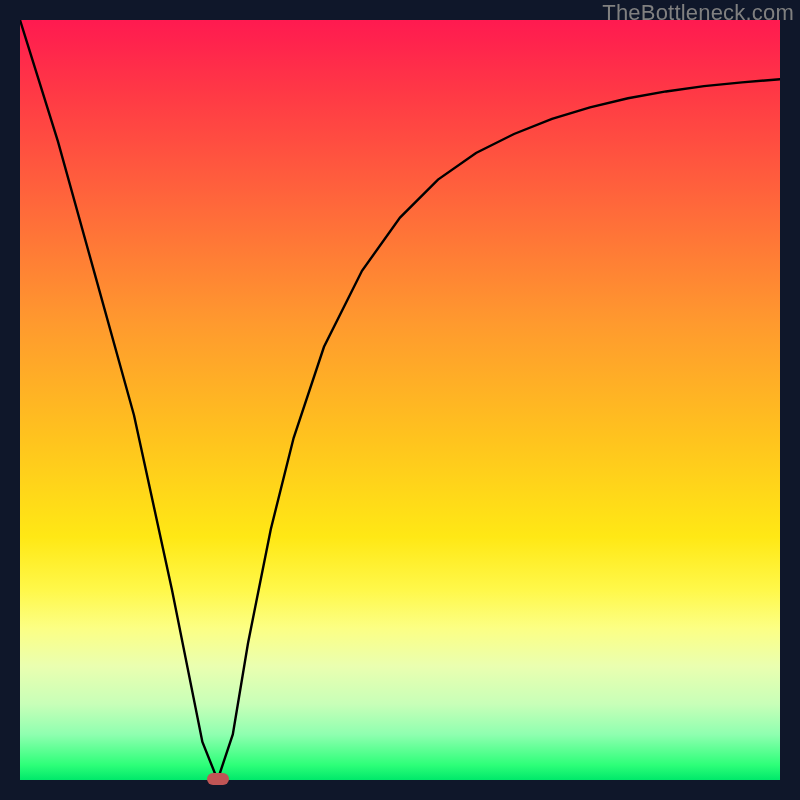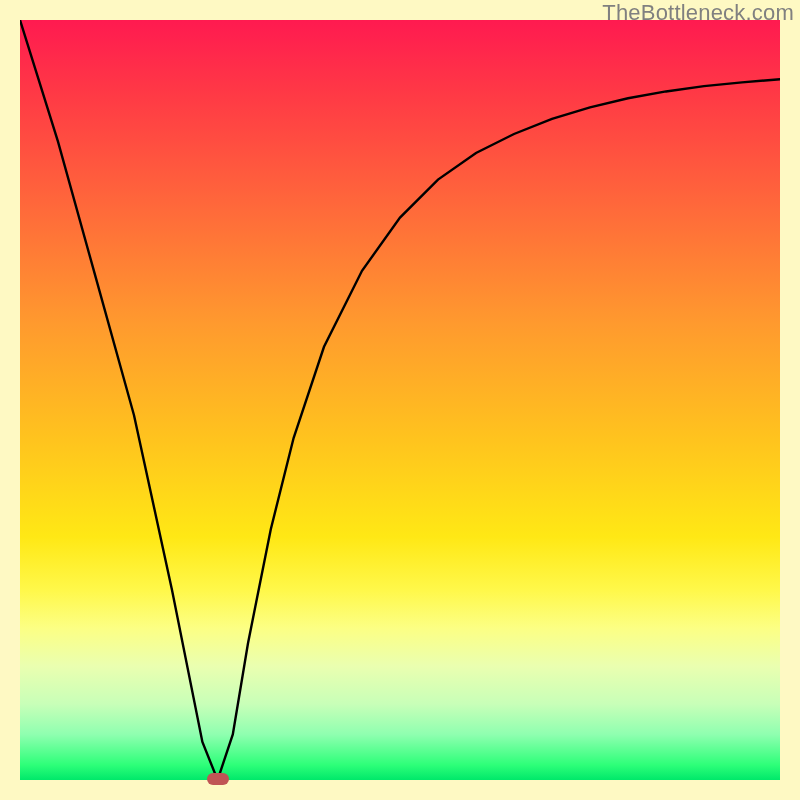--- a/index.html
+++ b/index.html
@@ -10,21 +10,21 @@
     background: #000;
     overflow: hidden;
     font-family: Arial, Helvetica, sans-serif;
   }
   .frame {
     position: absolute;
     top: 0;
     left: 0;
     width: 800px;
     height: 800px;
-    background: #fef9c3;
+    background: #0f172a;
   }
   .plot {
     position: absolute;
     top: 20px;
     left: 20px;
     width: 760px;
     height: 760px;
     background: linear-gradient(to bottom,
       #ff1a50 0%,
       #ff3a45 10%,

